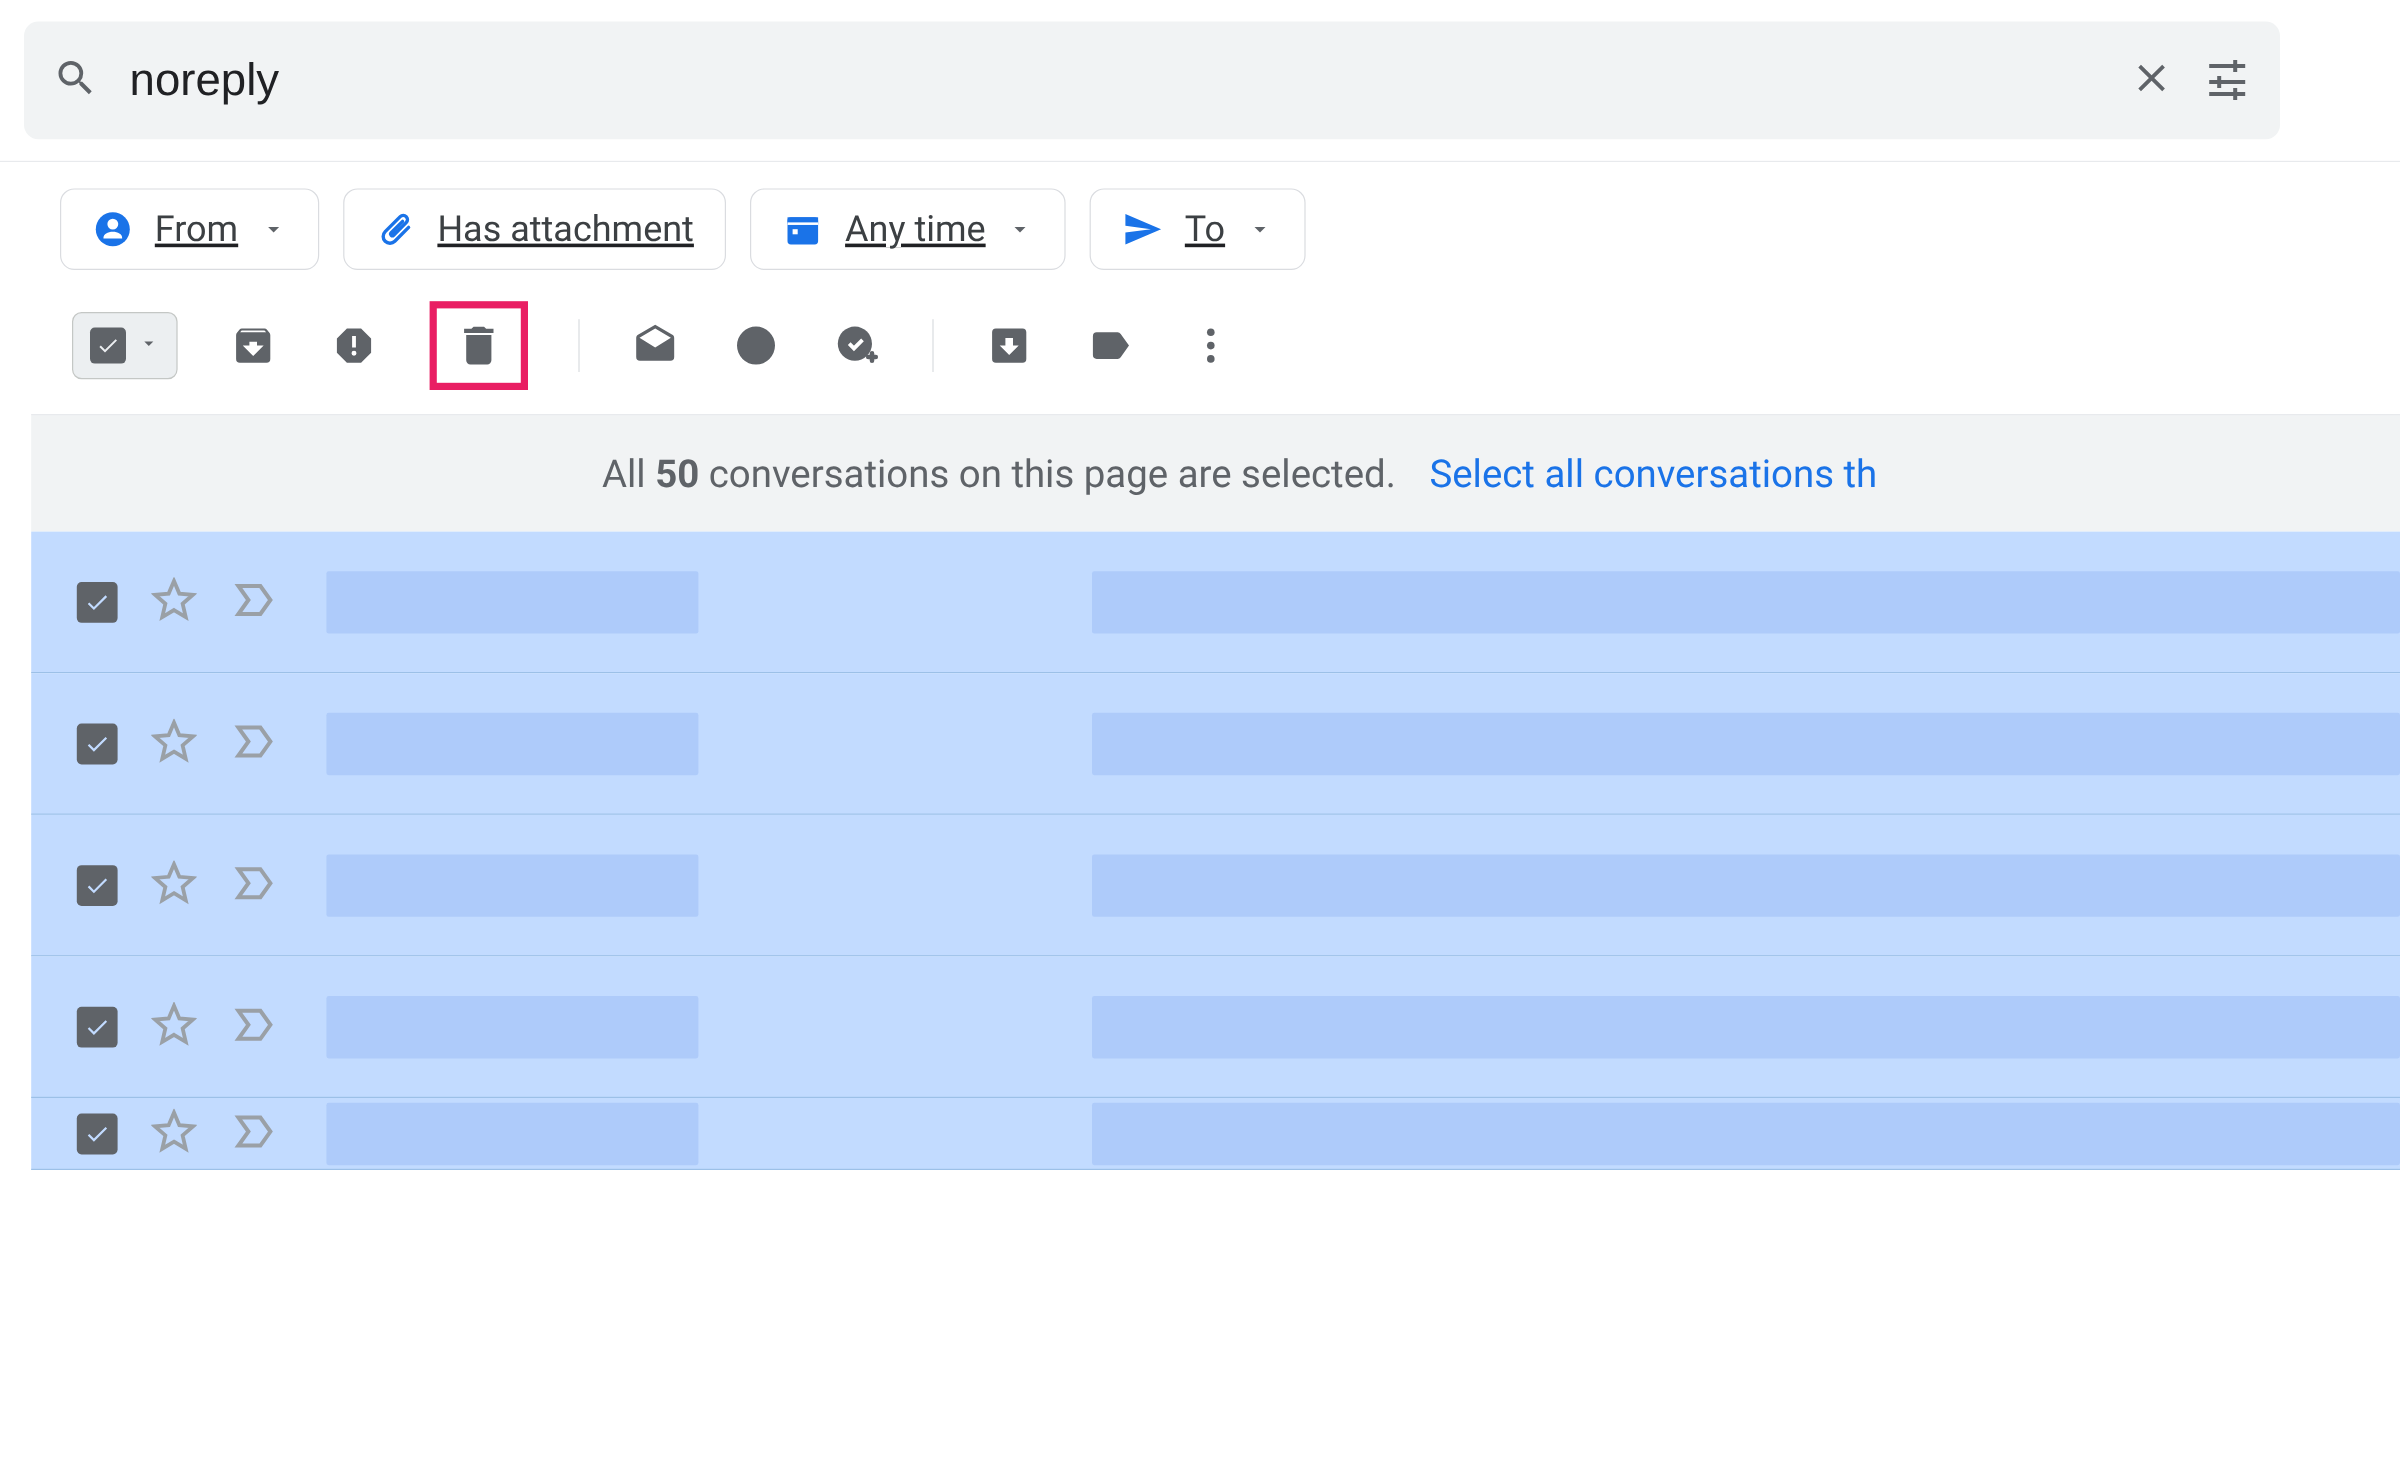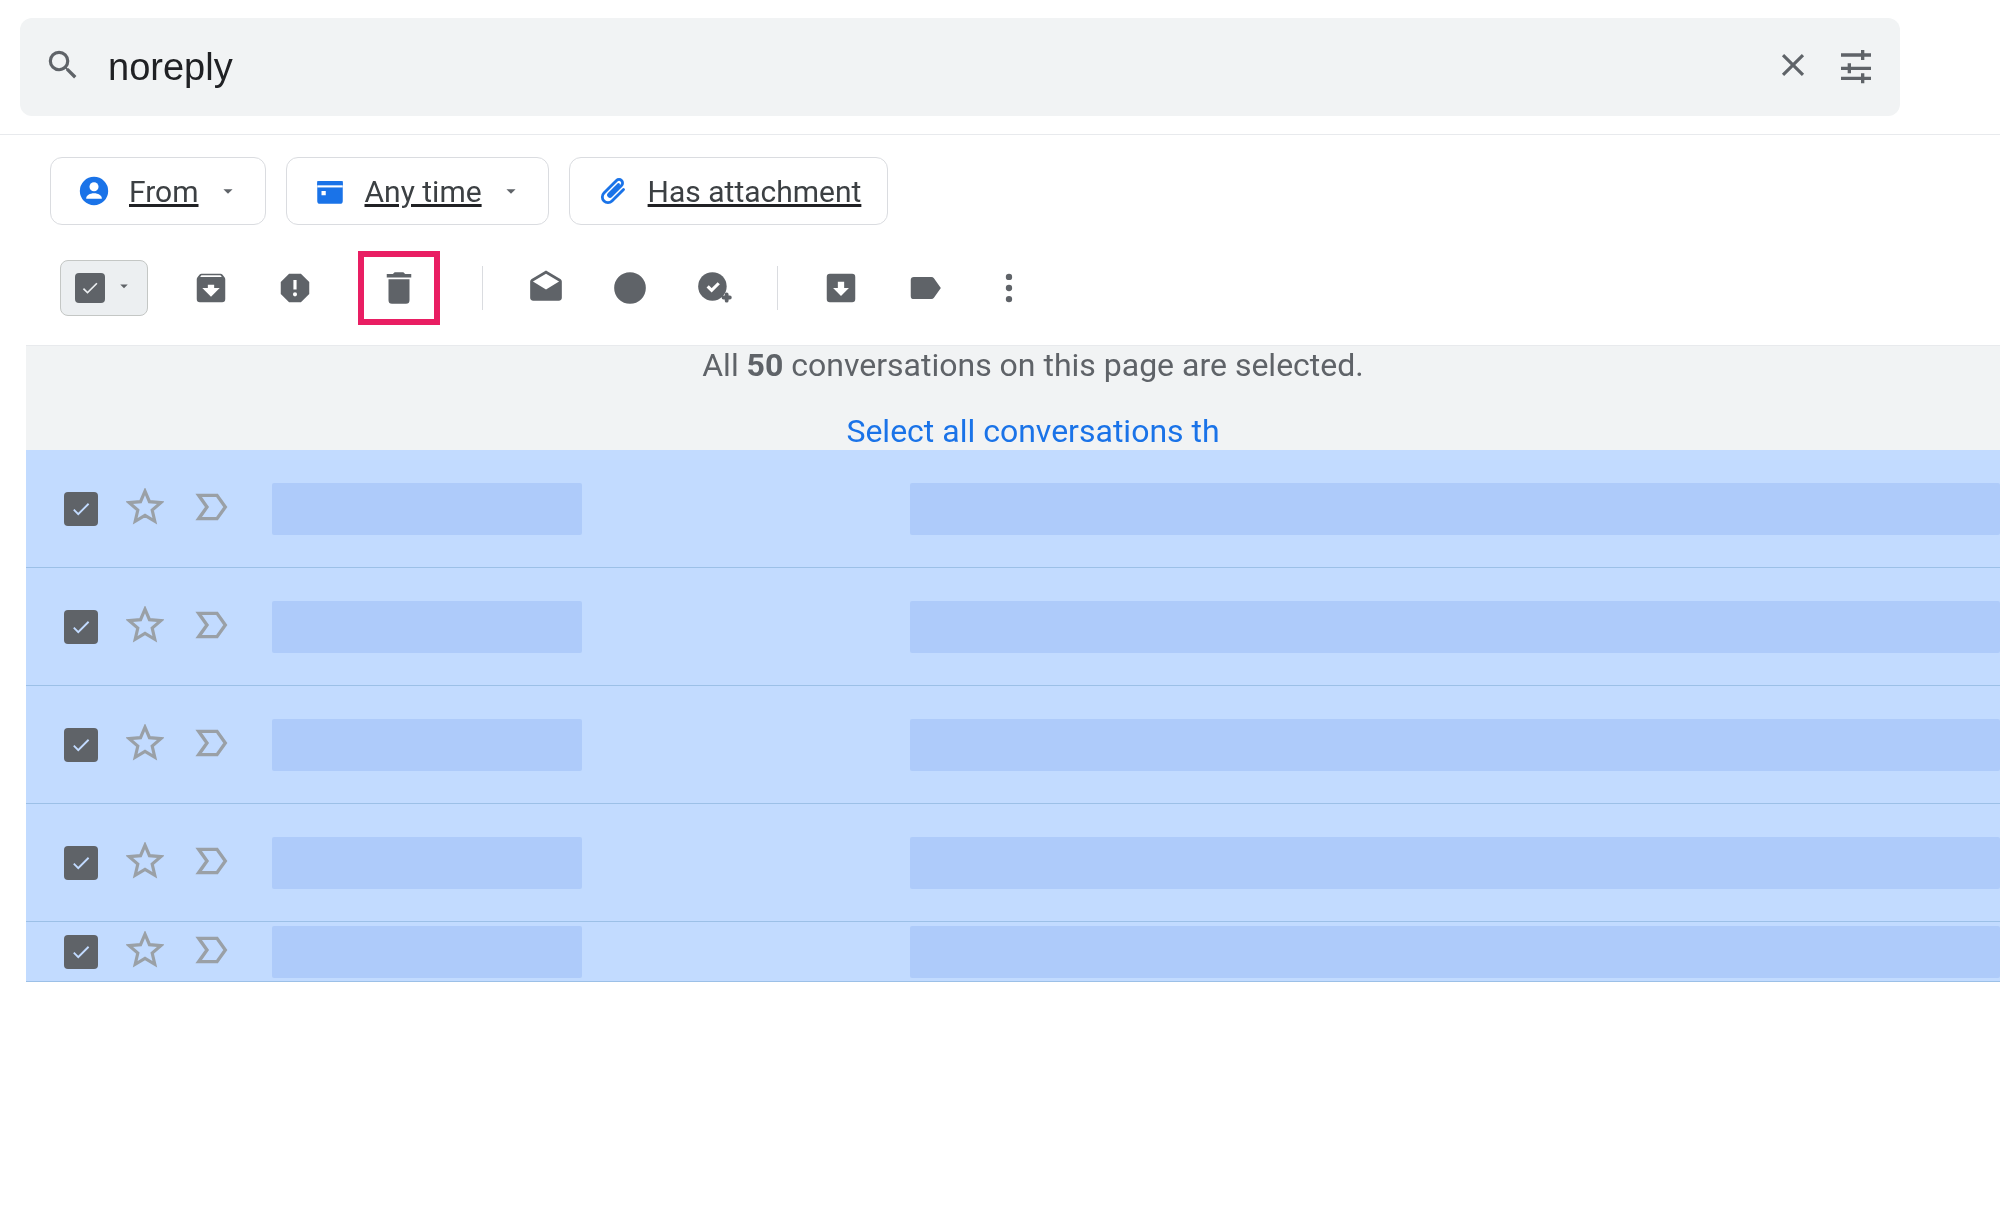--- a/index.html
+++ b/index.html
@@ -102,21 +102,20 @@
     display:flex;
     align-items:center;
     justify-content:center;
     font-size: 32px;
     color:#5f6368;
     gap: 28px;
     border-top:1px solid #e8eaed;
     margin-left: 26px;
     padding-left: 40px;
     overflow:hidden;
-    flex-direction:column;
   }
   .selection-banner strong { color:#5f6368; font-weight:700; }
   .selection-banner a { color:#1a73e8; text-decoration:none; cursor:pointer; white-space:nowrap;}
 
   
   .rows { margin-left:26px; }
   .row {
     background:#c2dbff;
     height: 118px;
     border-bottom:1px solid #9cc0e7;
@@ -169,35 +168,44 @@
         <circle cx="12" cy="9" r="3.2" fill="#fff"></circle>
         <path d="M12 13.5c-3 0-5.5 1.5-5.5 3.5v.5h11v-.5c0-2-2.5-3.5-5.5-3.5z" fill="#fff"></path>
       </svg>
     <span>From</span>
     <svg class="caret" viewBox="0 0 24 24">
         <path d="M7 10l5 5 5-5z"></path>
       </svg>
   </div>
   <div class="chip">
     <svg class="icon" viewBox="0 0 24 24">
+        <path d="M16.5 6v11.5a4 4 0 01-8 0V5a2.5 2.5 0 015 0v10.5a1 1 0 01-2 0V6" fill="none" stroke="#1a73e8" stroke-width="2" stroke-linecap="round" transform="rotate(45 12 12)"></path>
+      </svg>
+    <span>Has attachment</span>
+  </div>
+  <div class="chip">
+    <svg class="icon" viewBox="0 0 24 24">
         <rect x="3" y="5" width="18" height="16" rx="2" fill="#1a73e8"></rect>
         <rect x="3" y="5" width="18" height="4" fill="#1a73e8"></rect>
         <rect x="6" y="12" width="3" height="3" fill="#fff"></rect>
         <rect x="3" y="8" width="18" height="1.5" fill="#fff"></rect>
       </svg>
     <span>Any time</span>
     <svg class="caret" viewBox="0 0 24 24">
         <path d="M7 10l5 5 5-5z"></path>
       </svg>
   </div>
   <div class="chip">
     <svg class="icon" viewBox="0 0 24 24">
-        <path d="M16.5 6v11.5a4 4 0 01-8 0V5a2.5 2.5 0 015 0v10.5a1 1 0 01-2 0V6" fill="none" stroke="#1a73e8" stroke-width="2" stroke-linecap="round" transform="rotate(45 12 12)"></path>
-      </svg>
-    <span>Has attachment</span>
+        <path d="M2 21l21-9L2 3v7l15 2-15 2v7z" fill="#1a73e8"></path>
+      </svg>
+    <span>To</span>
+    <svg class="caret" viewBox="0 0 24 24">
+        <path d="M7 10l5 5 5-5z"></path>
+      </svg>
   </div>
 </div>
 
 <div class="toolbar">
   <div class="select-box">
     <div class="checkbox">
       <svg viewBox="0 0 24 24">
           <path d="M9 16.17L4.83 12 3.41 13.41 9 19 21 7l-1.41-1.41z"></path>
         </svg>
     </div>

